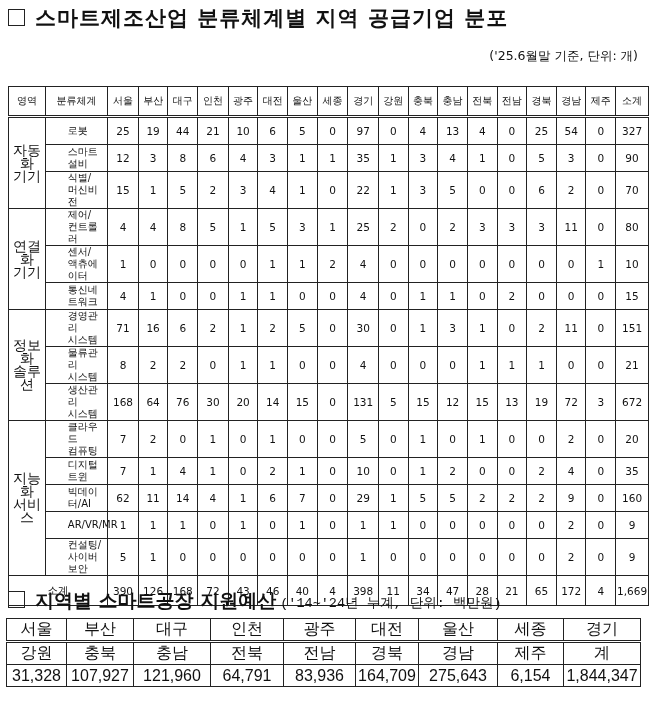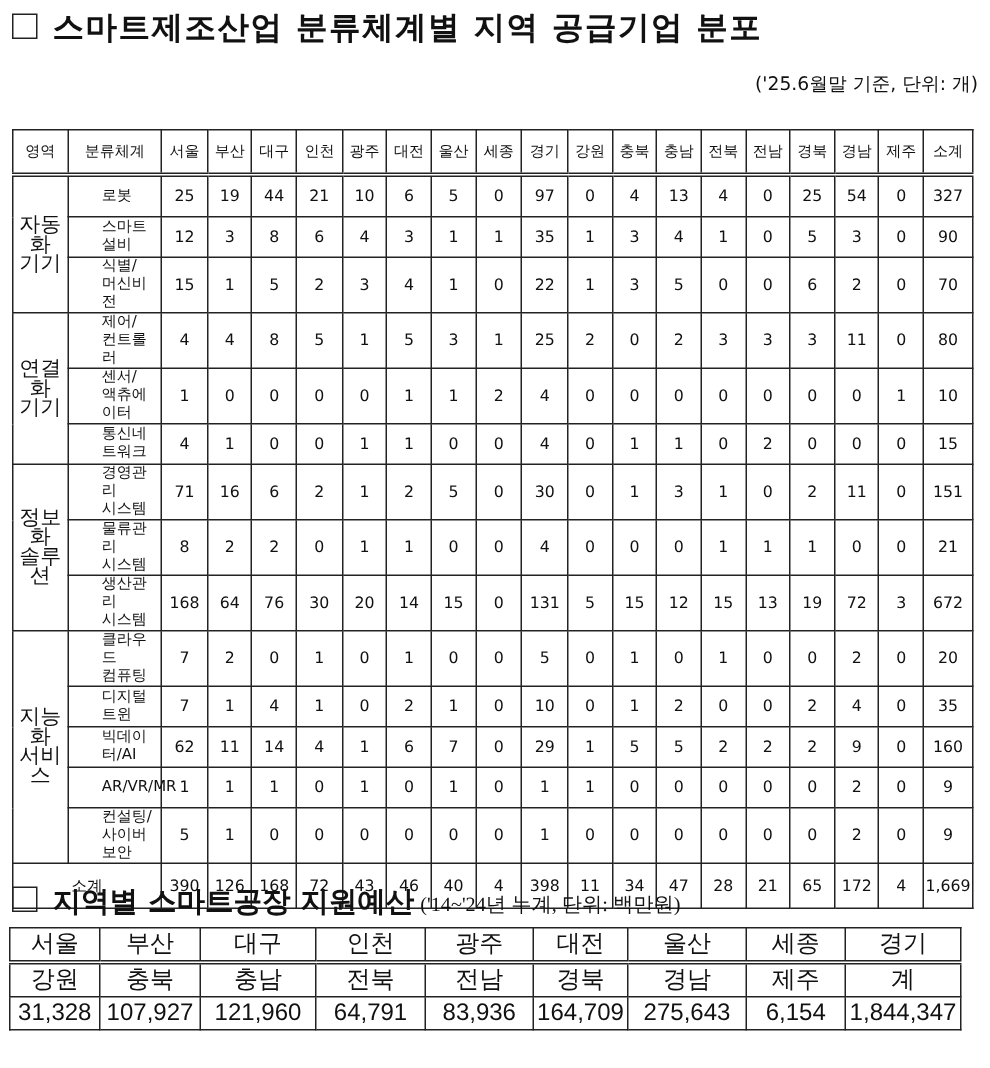--- a/index.html
+++ b/index.html
@@ -2,33 +2,33 @@
 <html><head>
 <meta charset="utf-8">
 <style>
   html, body { margin:0; padding:0; background:#ffffff; }
   body { width:660px; height:712px; position:relative; overflow:hidden;
          font-family:"DejaVu Sans", sans-serif; color:#111; }
   .title1 { position:absolute; left:8px; top:4px; font-size:21px; font-weight:bold;
             letter-spacing:1px; white-space:nowrap;text-align:center; }
   .box { display:inline-block; width:15px; height:15px; border:1.5px solid #222;
          vertical-align:-1px; margin-right:10px; }
-  .unit1 { position:absolute; right:8px; top:48px; font-size:12.5px; white-space:nowrap; }
+  .unit1 { position:absolute; right:22px; top:48px; font-size:12.5px; white-space:nowrap; }
   table.main { position:absolute; left:8px; top:86px; width:641px; border-collapse:collapse;
                table-layout:fixed; font-size:10.5px; }
   table.main td, table.main th { border:1px solid #222; text-align:center; padding:0; height:26px;
                font-weight:normal; }
   table.main thead th { height:28px; border-bottom:3px double #222; font-size:10px; }
   table.main td.cat { text-align:left; padding-left:22px; font-size:10px; line-height:12px; }
   table.main td.area { font-size:14px; line-height:13px; }
   table.main tr.tall td { height:27px; }
   table.main tr.total td { height:29px; }
   .title2 { position:absolute; left:8px; top:588px; font-size:19px; font-weight:bold;
             white-space:nowrap; }
-  .title2 .sub { font-family:Liberation Serif, serif; font-weight:normal; font-size:13.5px;
+  .title2 .sub { font-family:Liberation Mono, monospace; font-weight:normal; font-size:13.5px;
                  margin-left:4px; }
   table.budget { position:absolute; left:6px; top:618px; width:634px; border-collapse:collapse;
                  table-layout:fixed; font-family:"Liberation Sans", sans-serif; font-size:16px; }
   table.budget td { border:1px solid #222; text-align:center; height:21px; padding:0; white-space:nowrap; }
   table.budget tr.gap td { border-top:3px double #222; }
 </style>
 </head>
 <body>
 
 <div class="title1">

